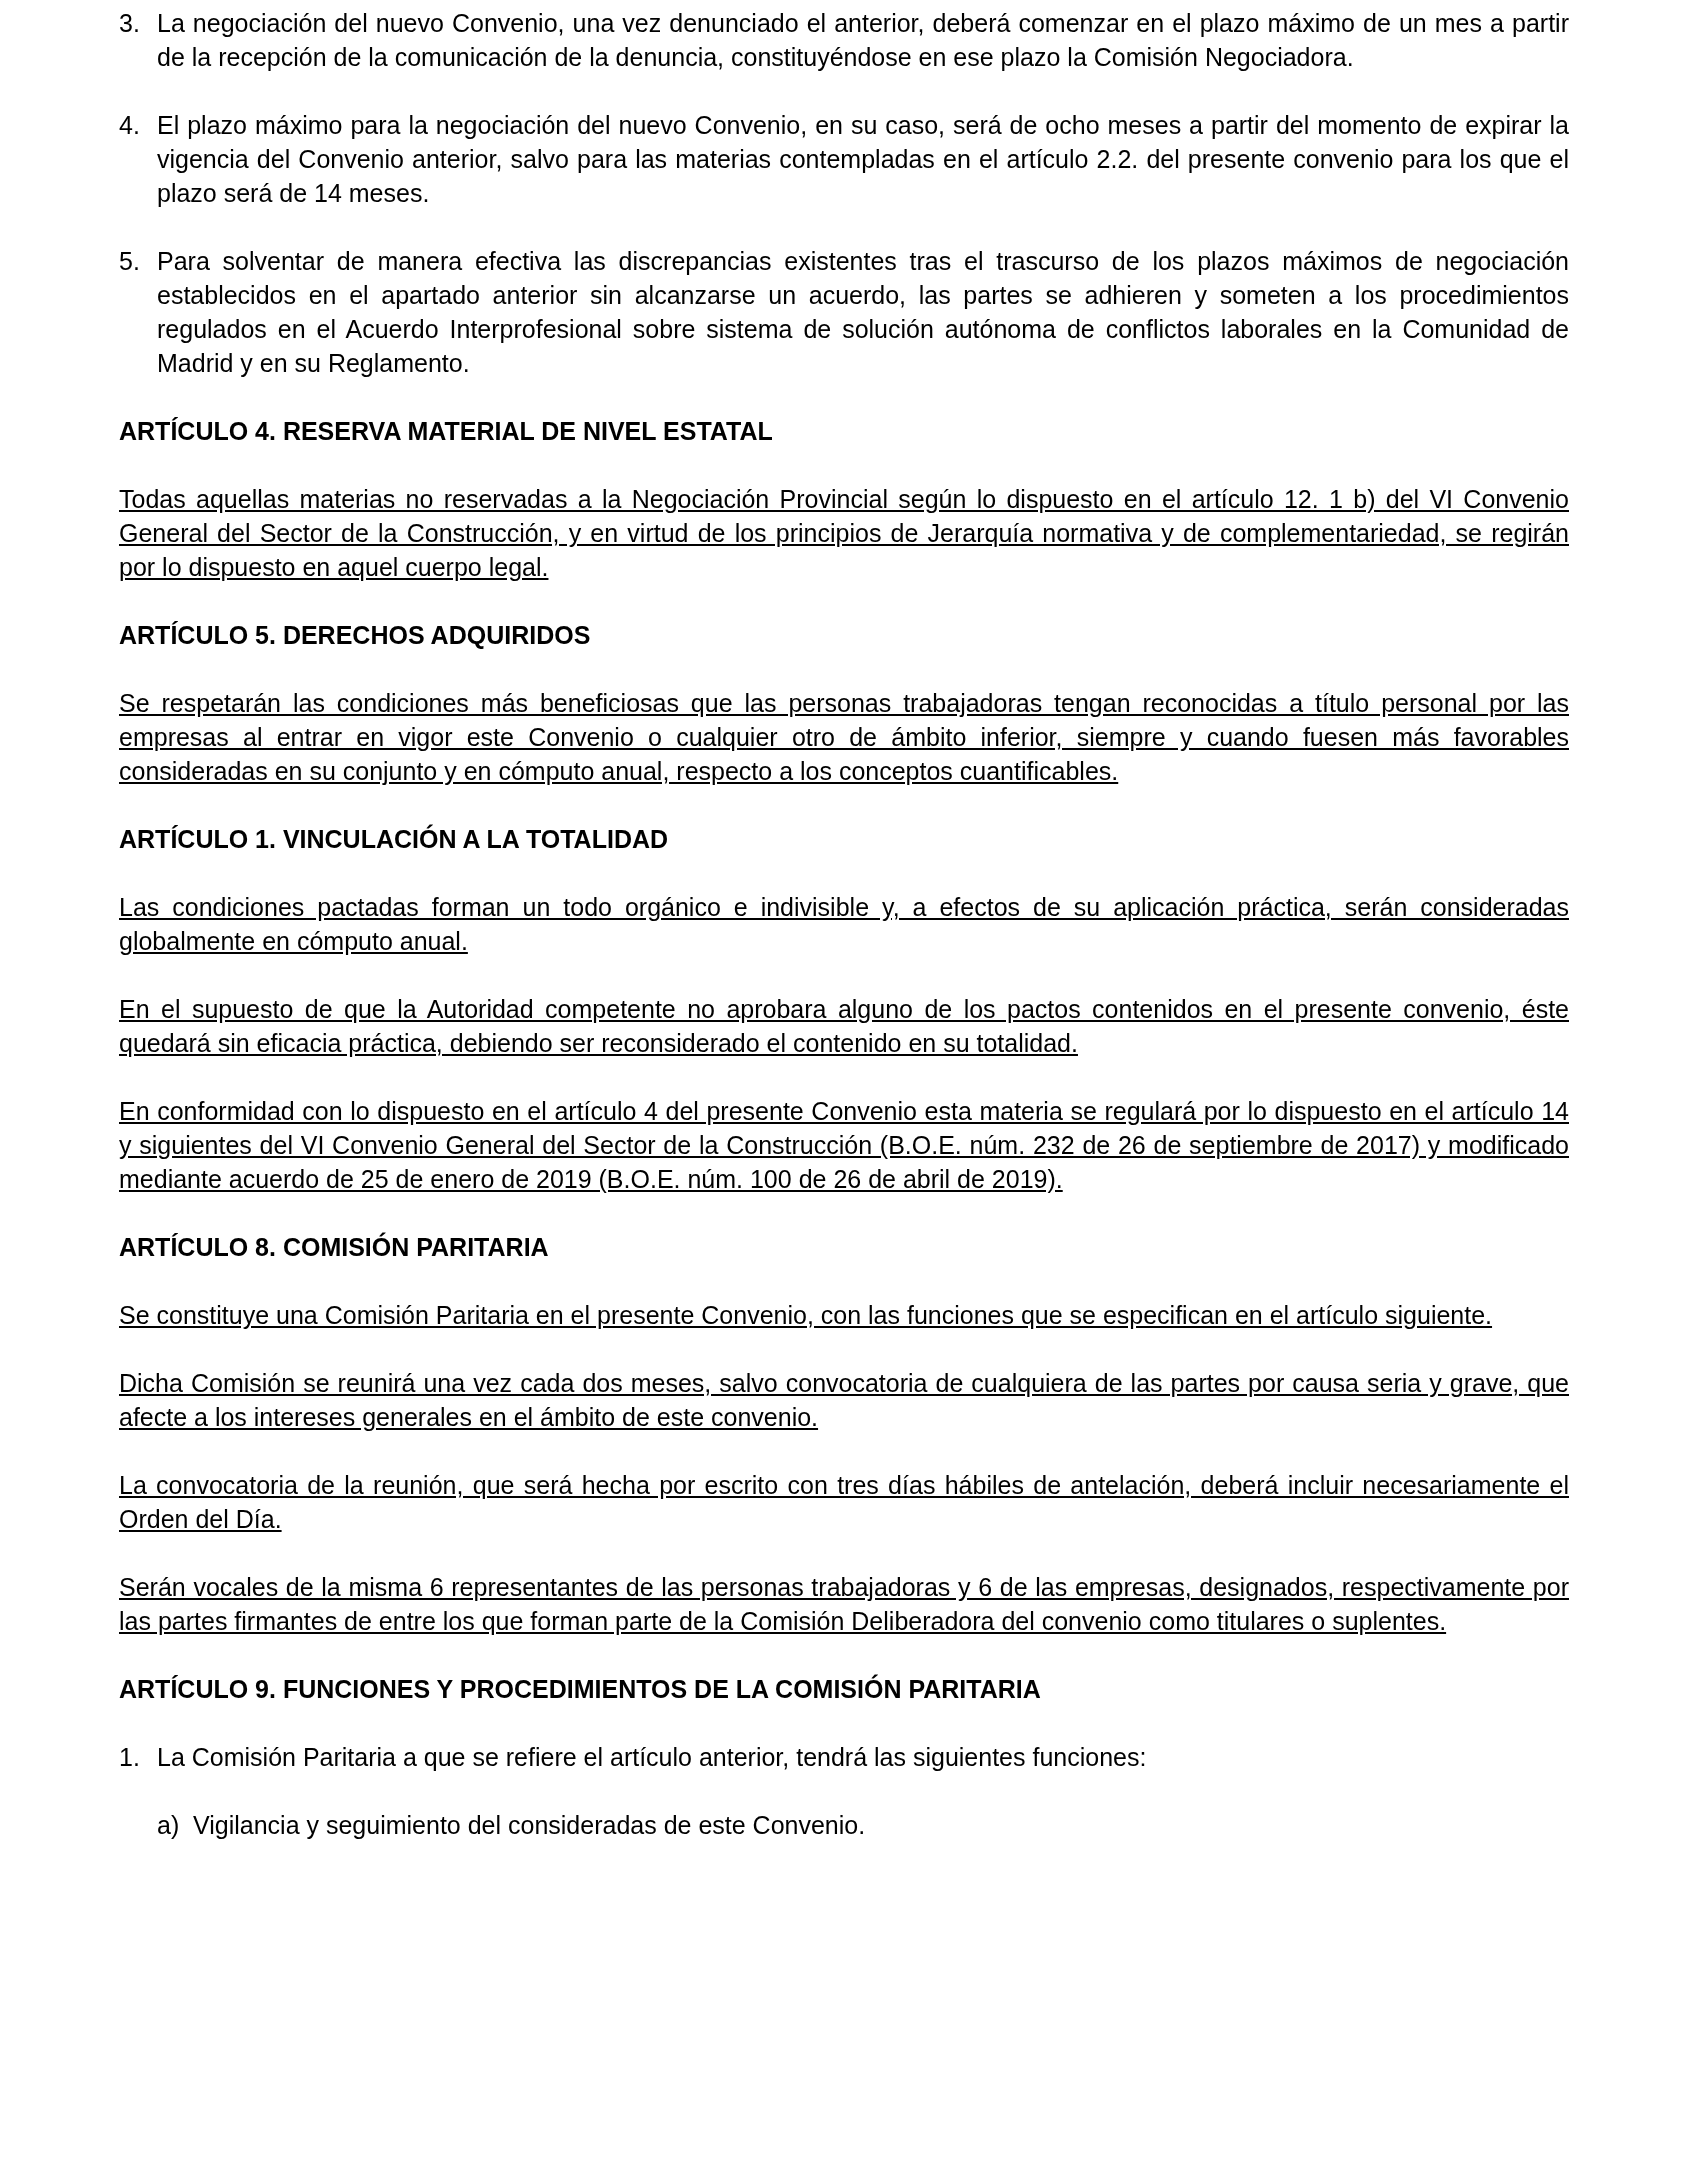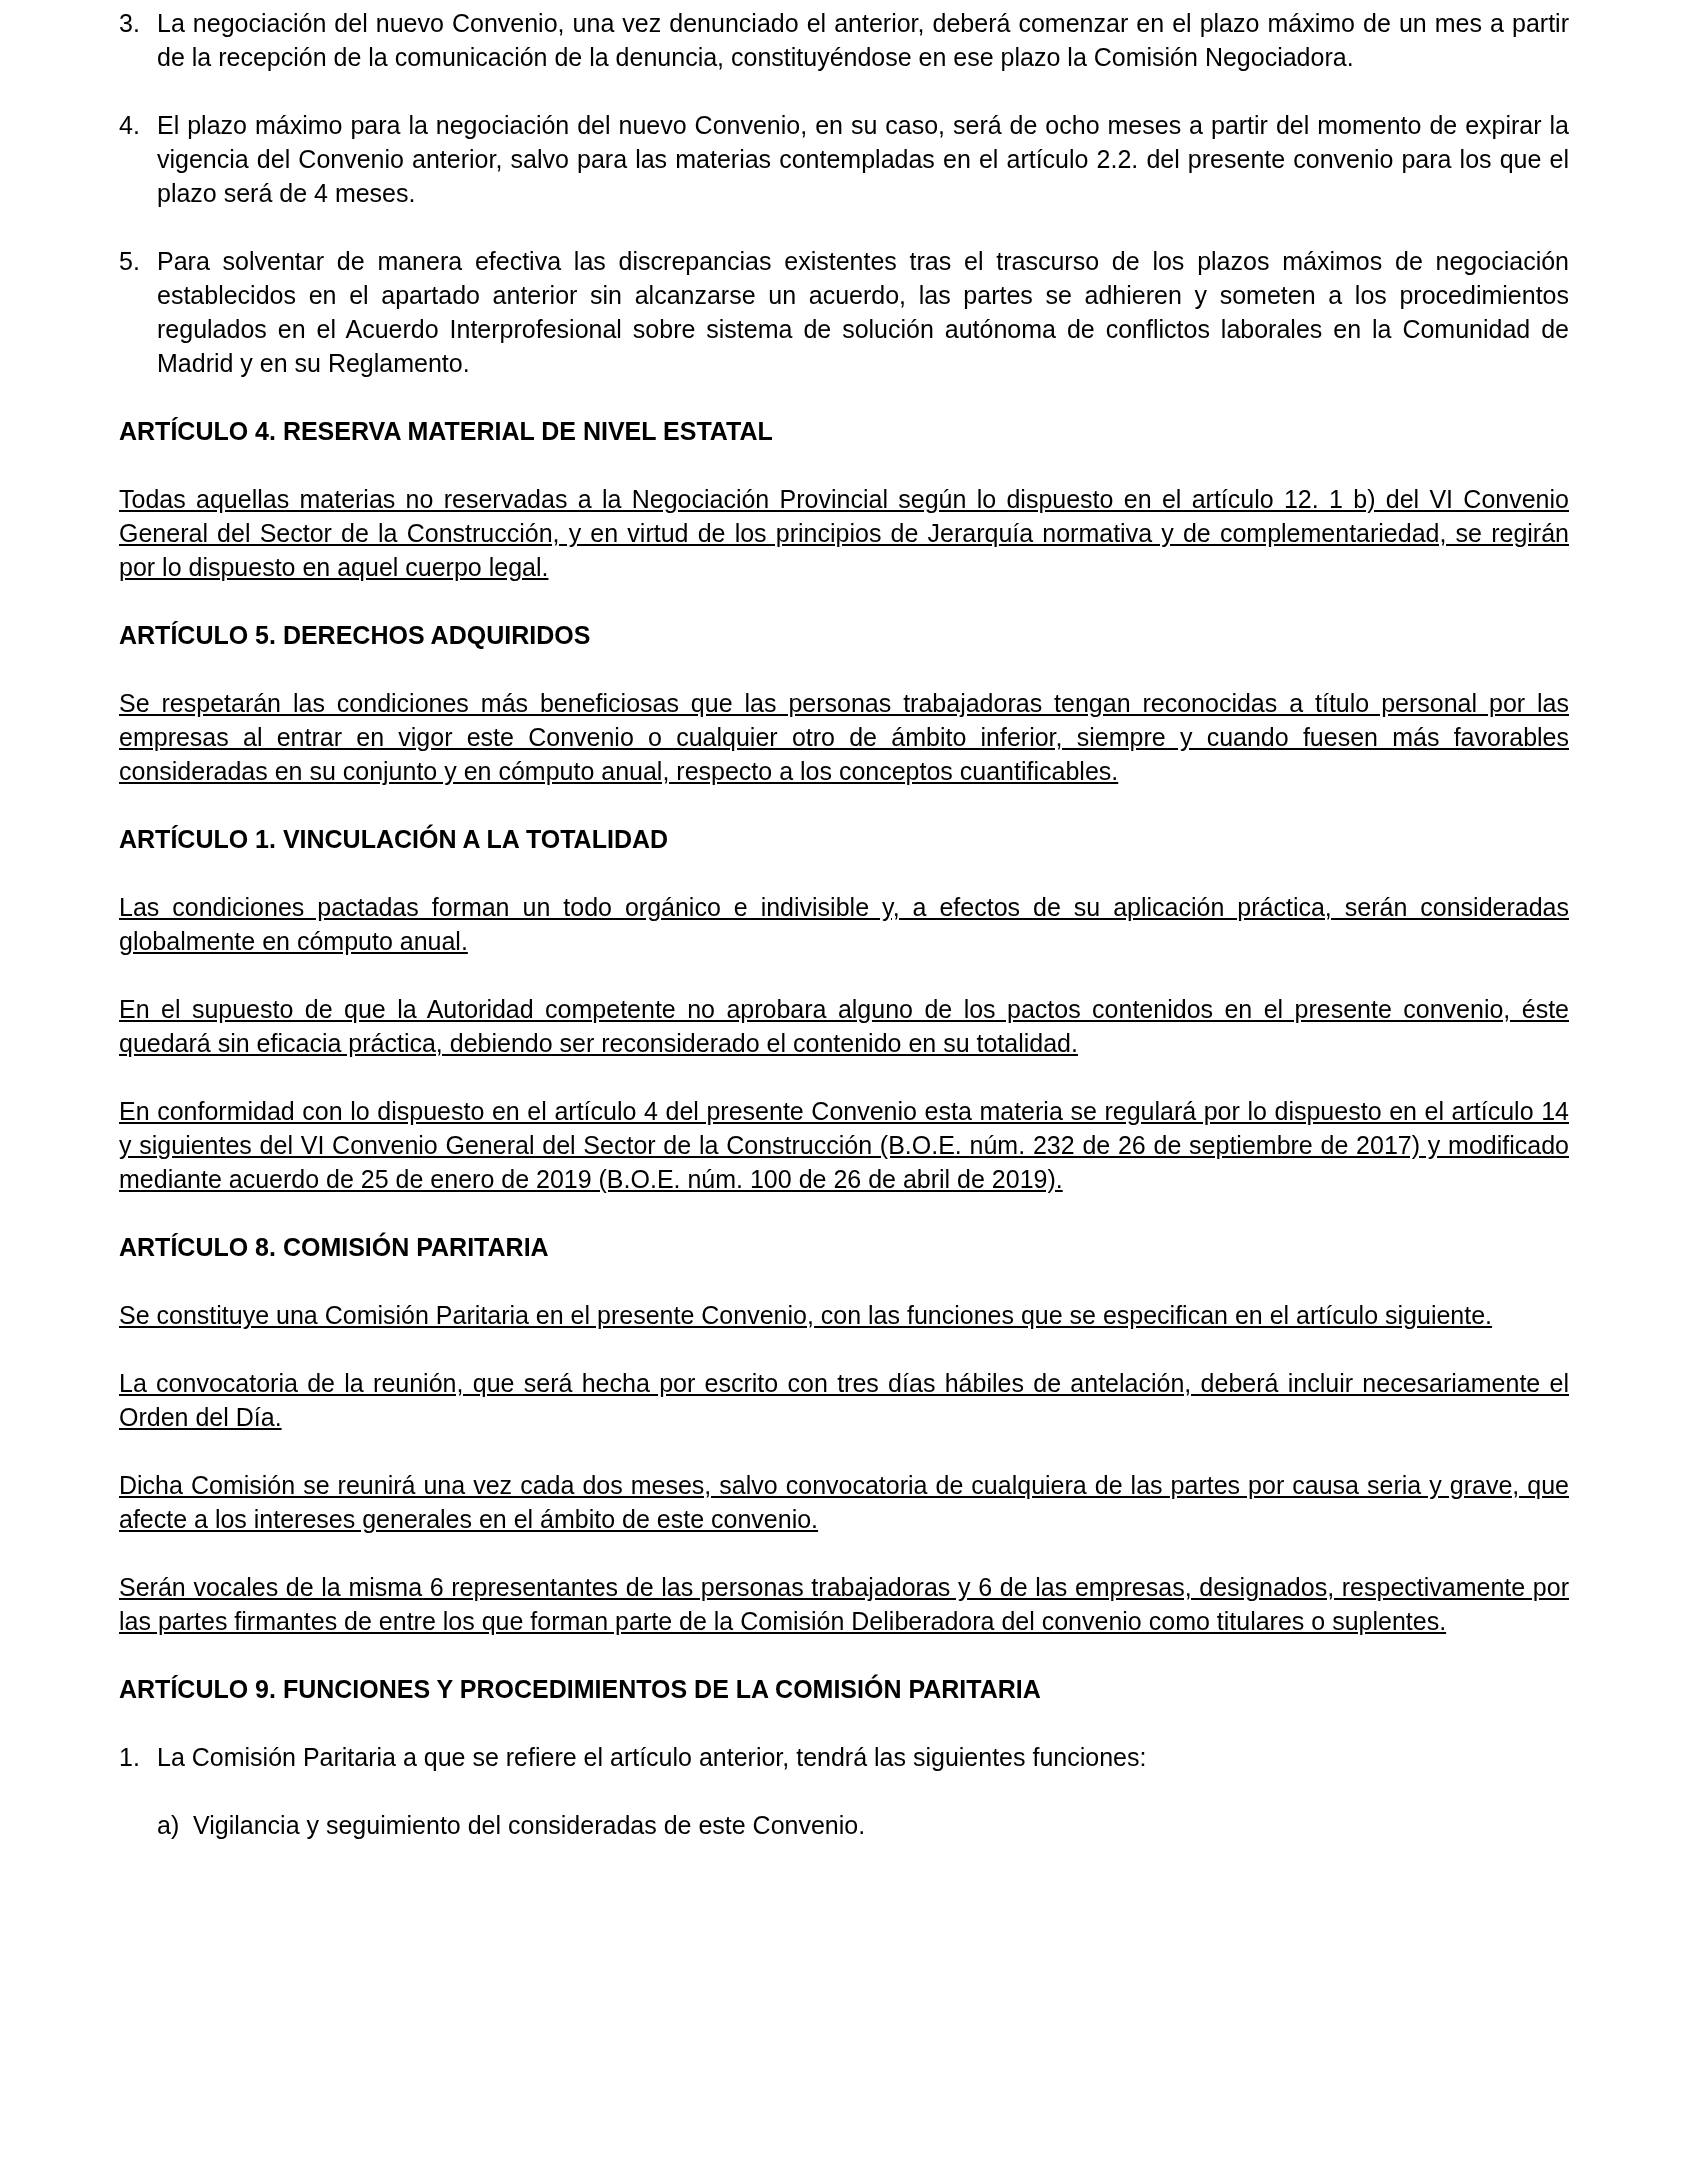--- a/index.html
+++ b/index.html
@@ -46,38 +46,38 @@
 <body>
 
 <div class="page">
   <div class="doc">
       <div class="block item">
         <span class="marker">3.</span>
         <span class="text">La negociación del nuevo Convenio, una vez denunciado el anterior, deberá comenzar en el plazo máximo de un mes a partir de la recepción de la comunicación de la denuncia, constituyéndose en ese plazo la Comisión Negociadora.</span>
       </div>
       <div class="block item">
         <span class="marker">4.</span>
-        <span class="text">El plazo máximo para la negociación del nuevo Convenio, en su caso, será de ocho meses a partir del momento de expirar la vigencia del Convenio anterior, salvo para las materias contempladas en el artículo 2.2. del presente convenio para los que el plazo será de 4 meses.</span>
+        <span class="text">El plazo máximo para la negociación del nuevo Convenio, en su caso, será de ocho meses a partir del momento de expirar la vigencia del Convenio anterior, salvo para las materias contempladas en el artículo 2.2. del presente convenio para los que el plazo será de 14 meses.</span>
       </div>
       <div class="block item">
         <span class="marker">5.</span>
         <span class="text">Para solventar de manera efectiva las discrepancias existentes tras el trascurso de los plazos máximos de negociación establecidos en el apartado anterior sin alcanzarse un acuerdo, las partes se adhieren y someten a los procedimientos regulados en el Acuerdo Interprofesional sobre sistema de solución autónoma de conflictos laborales en la Comunidad de Madrid y en su Reglamento.</span>
       </div>
       <h2 class="block heading">ARTÍCULO 4. RESERVA MATERIAL DE NIVEL ESTATAL</h2>
       <p class="block para">Todas aquellas materias no reservadas a la Negociación Provincial según lo dispuesto en el artículo 12. 1 b) del VI Convenio General del Sector de la Construcción, y en virtud de los principios de Jerarquía normativa y de complementariedad, se regirán por lo dispuesto en aquel cuerpo legal.</p>
       <h2 class="block heading">ARTÍCULO 5. DERECHOS ADQUIRIDOS</h2>
       <p class="block para">Se respetarán las condiciones más beneficiosas que las personas trabajadoras tengan reconocidas a título personal por las empresas al entrar en vigor este Convenio o cualquier otro de ámbito inferior, siempre y cuando fuesen más favorables consideradas en su conjunto y en cómputo anual, respecto a los conceptos cuantificables.</p>
       <h2 class="block heading">ARTÍCULO 1. VINCULACIÓN A LA TOTALIDAD</h2>
       <p class="block para">Las condiciones pactadas forman un todo orgánico e indivisible y, a efectos de su aplicación práctica, serán consideradas globalmente en cómputo anual.</p>
       <p class="block para">En el supuesto de que la Autoridad competente no aprobara alguno de los pactos contenidos en el presente convenio, éste quedará sin eficacia práctica, debiendo ser reconsiderado el contenido en su totalidad.</p>
       <p class="block para">En conformidad con lo dispuesto en el artículo 4 del presente Convenio esta materia se regulará por lo dispuesto en el artículo 14 y siguientes del VI Convenio General del Sector de la Construcción (B.O.E. núm. 232 de 26 de septiembre de 2017) y modificado mediante acuerdo de 25 de enero de 2019 (B.O.E. núm. 100 de 26 de abril de 2019).</p>
       <h2 class="block heading">ARTÍCULO 8. COMISIÓN PARITARIA</h2>
       <p class="block para">Se constituye una Comisión Paritaria en el presente Convenio, con las funciones que se especifican en el artículo siguiente.</p>
+      <p class="block para">Dicha Comisión se reunirá una vez cada dos meses, salvo convocatoria de cualquiera de las partes por causa seria y grave, que afecte a los intereses generales en el ámbito de este convenio.</p>
       <p class="block para">La convocatoria de la reunión, que será hecha por escrito con tres días hábiles de antelación, deberá incluir necesariamente el Orden del Día.</p>
-      <p class="block para">Dicha Comisión se reunirá una vez cada dos meses, salvo convocatoria de cualquiera de las partes por causa seria y grave, que afecte a los intereses generales en el ámbito de este convenio.</p>
       <p class="block para">Serán vocales de la misma 6 representantes de las personas trabajadoras y 6 de las empresas, designados, respectivamente por las partes firmantes de entre los que forman parte de la Comisión Deliberadora del convenio como titulares o suplentes.</p>
       <h2 class="block heading">ARTÍCULO 9. FUNCIONES Y PROCEDIMIENTOS DE LA COMISIÓN PARITARIA</h2>
       <div class="block item">
         <span class="marker">1.</span>
         <span class="text">La Comisión Paritaria a que se refiere el artículo anterior, tendrá las siguientes funciones:</span>
       </div>
       <div class="block item subitem">
         <span class="marker">a)</span>
         <span class="text">Vigilancia y seguimiento del consideradas de este Convenio.</span>
       </div>

